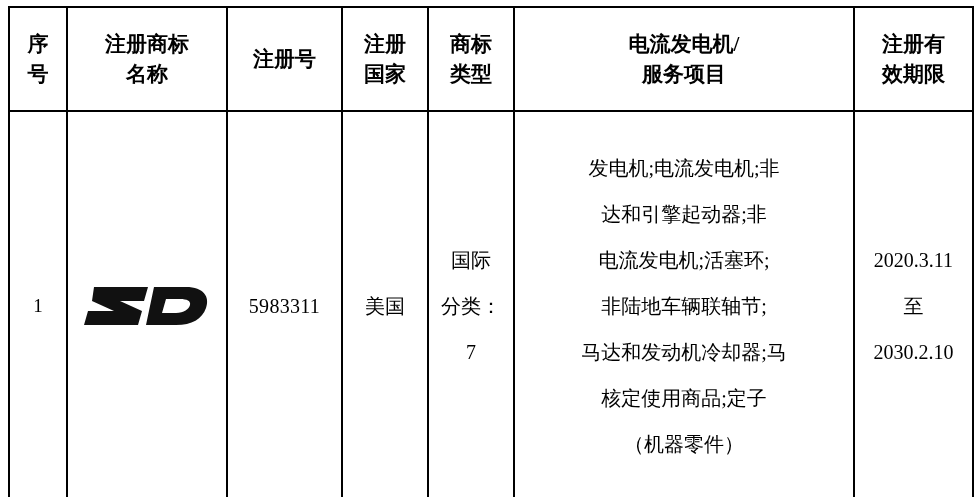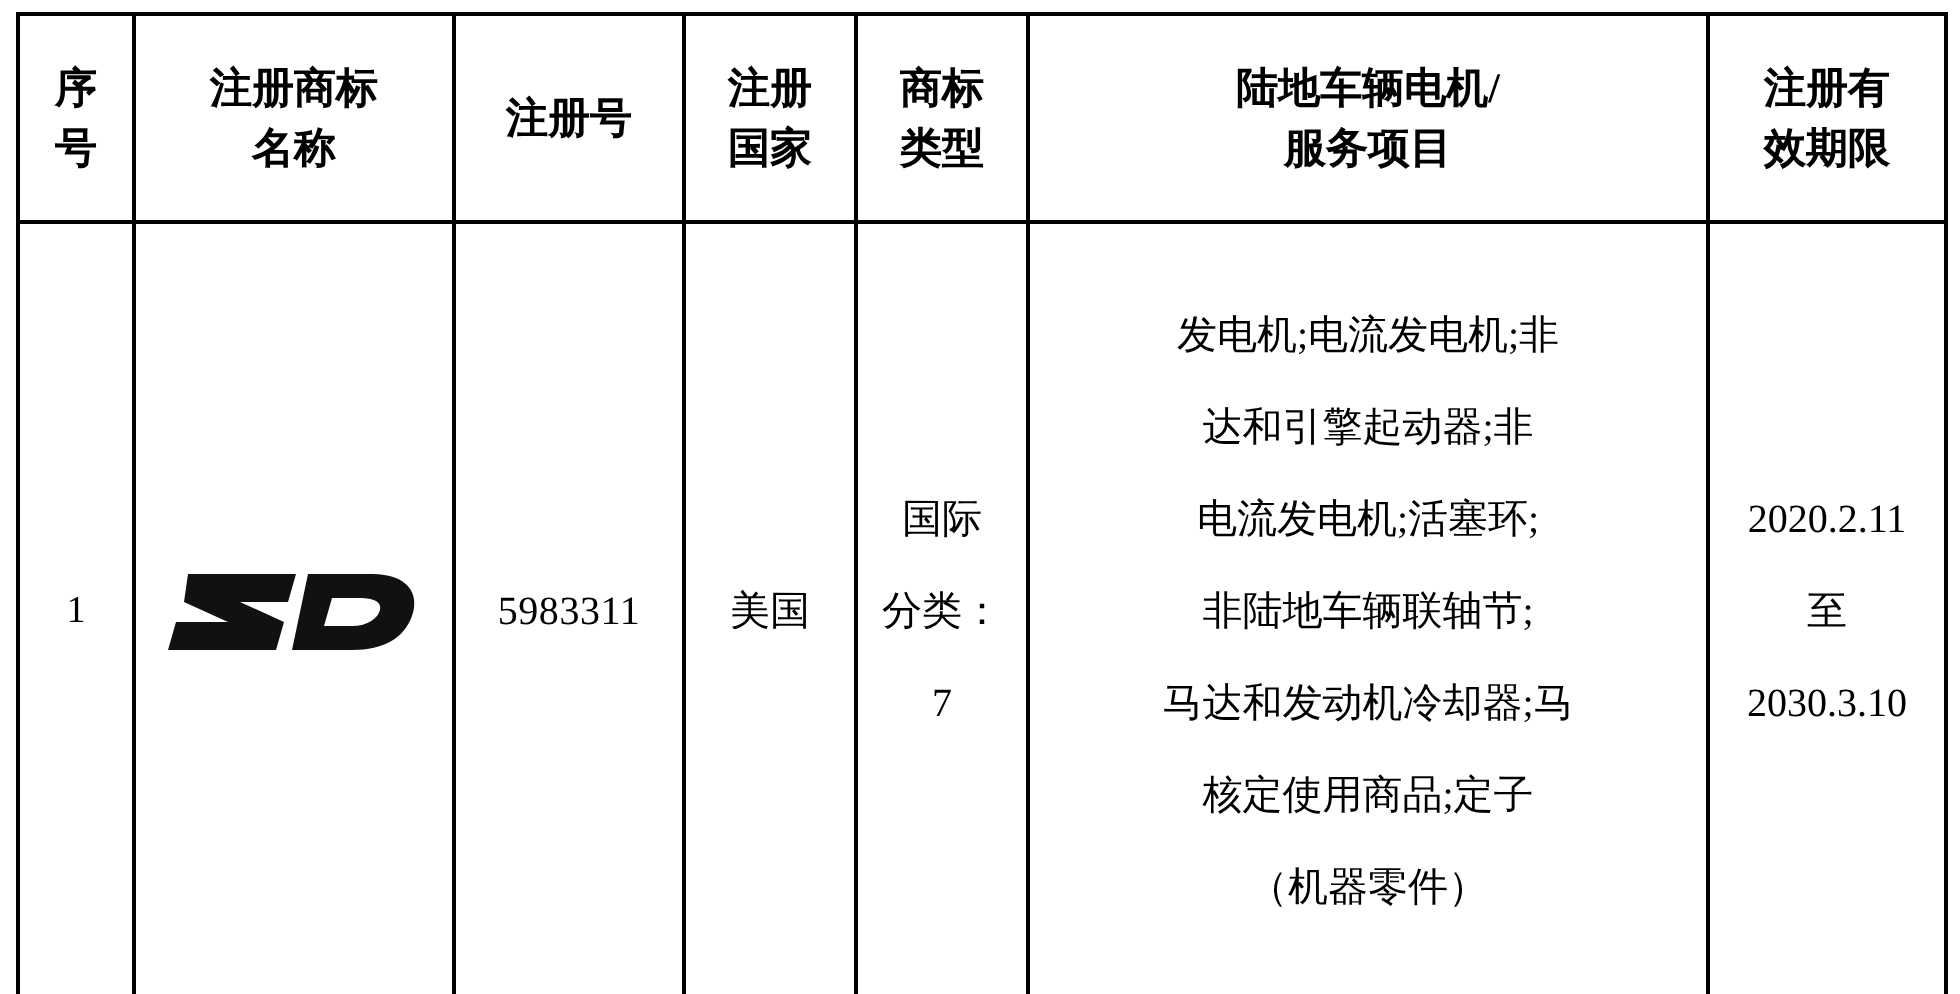--- a/index.html
+++ b/index.html
@@ -112,21 +112,21 @@
         </th>
         <th>
           <span class="hdr-line">注册</span>
           <span class="hdr-line">国家</span>
         </th>
         <th>
           <span class="hdr-line">商标</span>
           <span class="hdr-line">类型</span>
         </th>
         <th>
-          <span class="hdr-line">陆地车辆电机/</span>
+          <span class="hdr-line">电流发电机/</span>
           <span class="hdr-line">服务项目</span>
         </th>
         <th>
           <span class="hdr-line">注册有</span>
           <span class="hdr-line">效期限</span>
         </th>
       </tr>
     </thead>
     <tbody>
       <tr>
@@ -153,20 +153,20 @@
         <td class="cell-goods">
           <span class="hdr-line">发电机;电流发电机;非</span>
           <span class="hdr-line">达和引擎起动器;非</span>
           <span class="hdr-line">电流发电机;活塞环;</span>
           <span class="hdr-line">非陆地车辆联轴节;</span>
           <span class="hdr-line">马达和发动机冷却器;马</span>
           <span class="hdr-line">核定使用商品;定子</span>
           <span class="hdr-line">（机器零件）</span>
         </td>
         <td class="cell-valid">
-          <span class="hdr-line">2020.2.11</span>
+          <span class="hdr-line">2020.3.11</span>
           <span class="hdr-line">至</span>
-          <span class="hdr-line">2030.3.10</span>
+          <span class="hdr-line">2030.2.10</span>
         </td>
       </tr>
     </tbody>
   </table>
 </div>
 
 </body></html>

